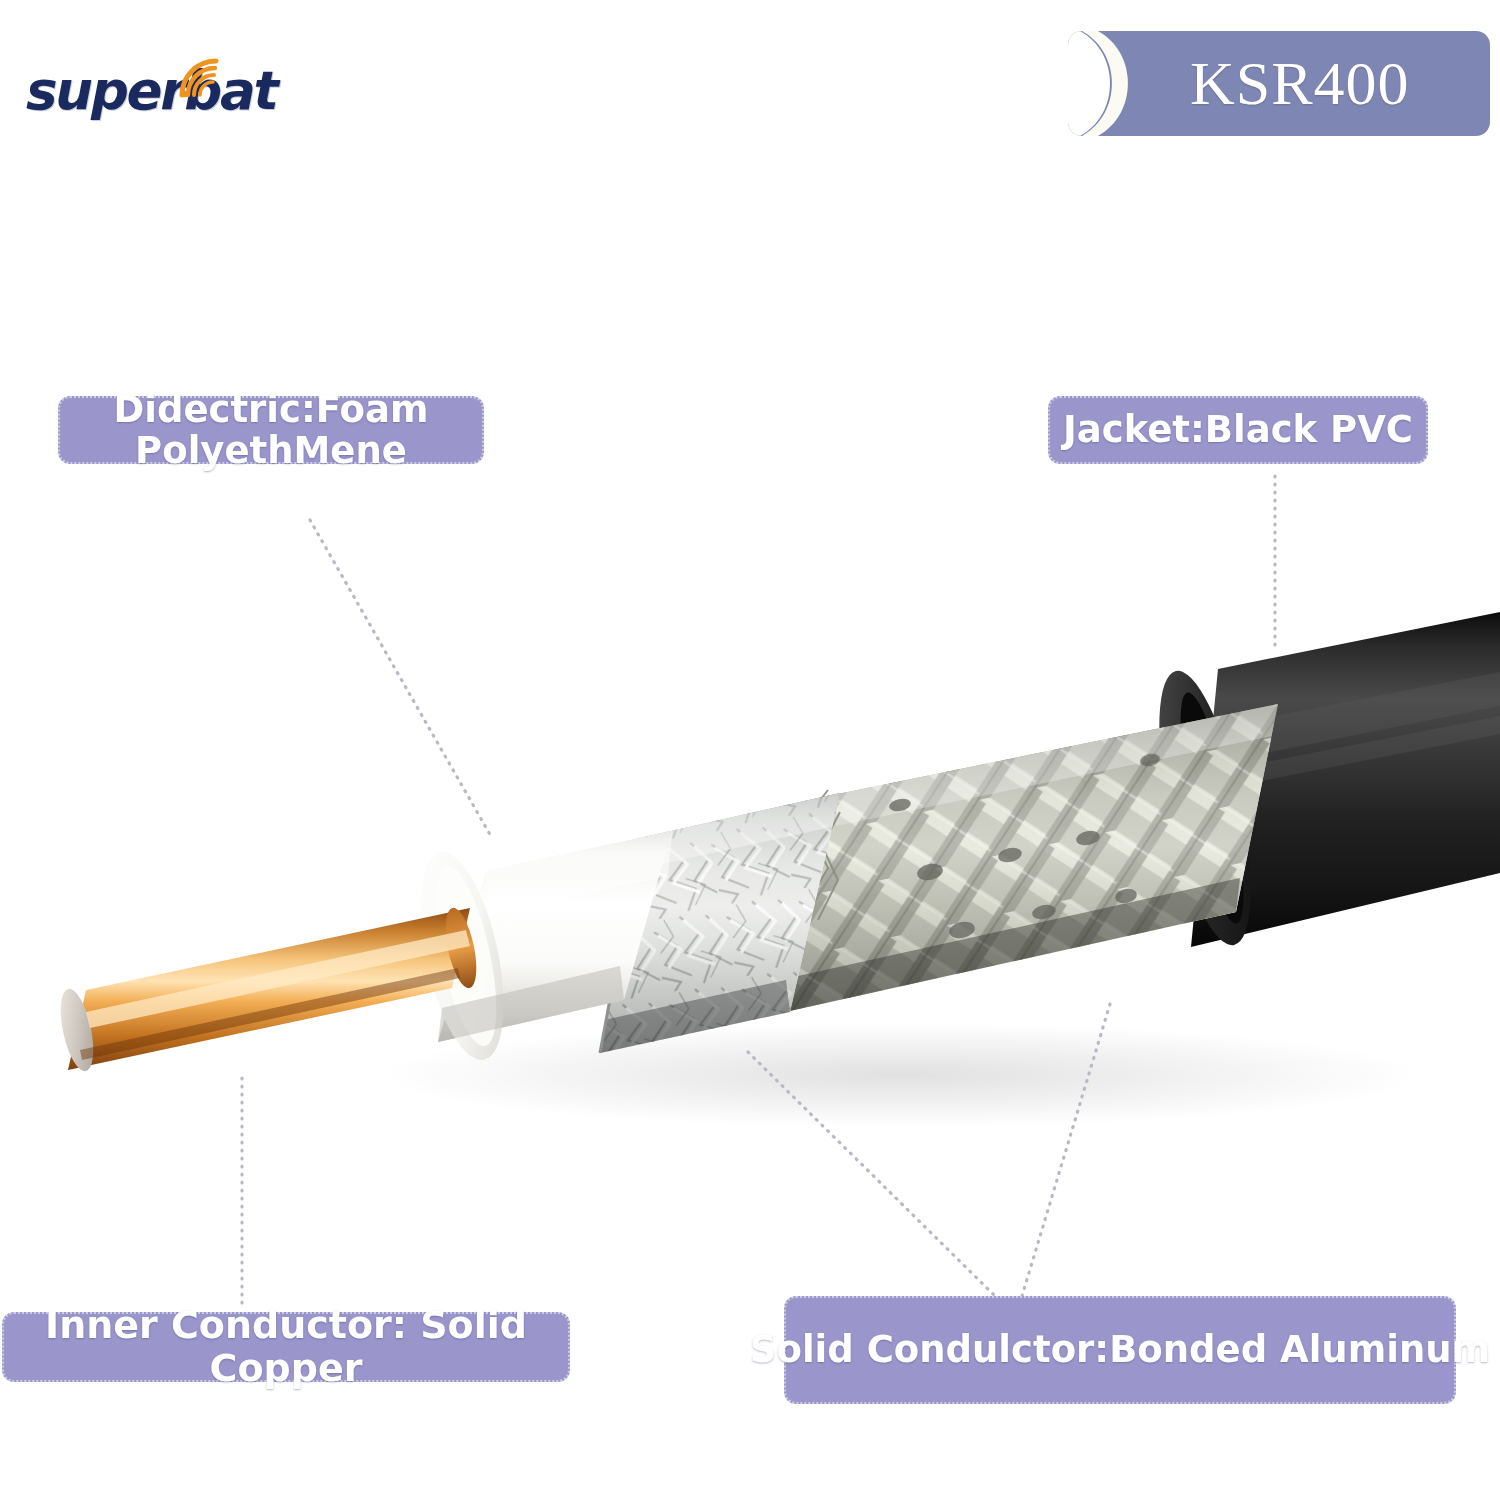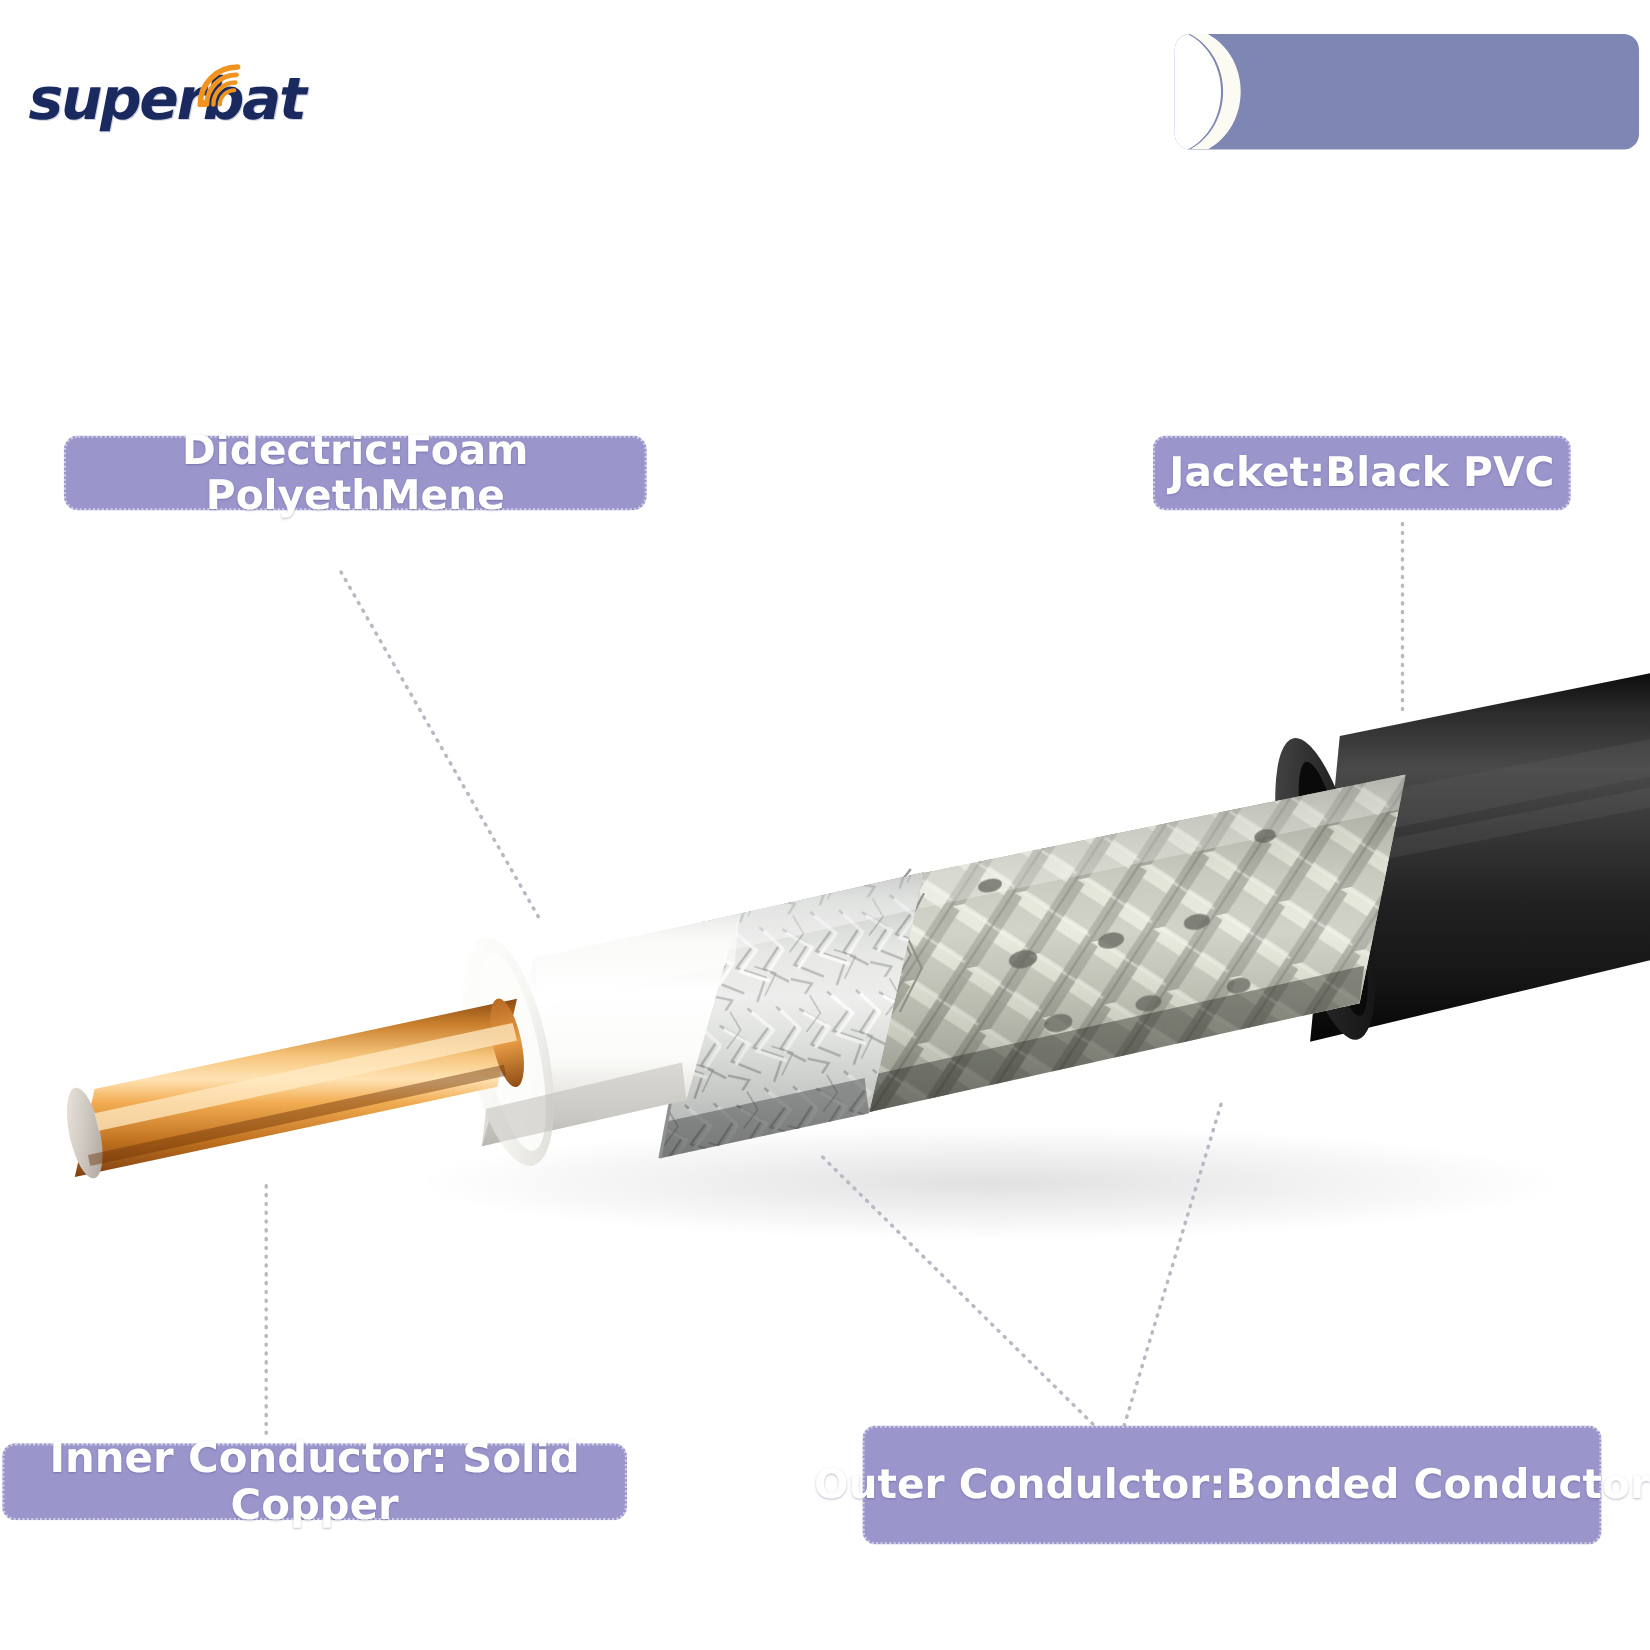--- a/index.html
+++ b/index.html
@@ -49,21 +49,21 @@
     border-radius:12px;
     color:#ffffff;
     font-family:"DejaVu Sans", sans-serif;
     font-weight:bold;
     display:flex;align-items:center;justify-content:center;
     text-align:center;
     line-height:1.12;
     box-sizing:border-box;
     text-shadow:0 1px 2px rgba(60,55,110,.35);
   }
-  #callout-dielectric{left:58px;  top:396px;  width:530px; height:68px; font-size:37px;border-radius:13px;}
+  #callout-dielectric{left:58px;  top:396px;  width:426px; height:68px; font-size:37px;}
   #callout-jacket{    left:1048px;top:396px;  width:380px; height:68px; font-size:37px;}
   #callout-inner{     left:2px;   top:1312px; width:568px; height:70px; font-size:38px;}
   #callout-outer{     left:784px; top:1296px; width:672px; height:108px; font-size:37px;
                       flex-direction:column;justify-content:center;}
   #callout-outer span{display:block;white-space:nowrap;}
 
   
   .leaders{position:absolute;left:0;top:0;width:1500px;height:1500px;pointer-events:none;}
 
   
@@ -86,20 +86,21 @@
       <circle cx="9" cy="40" r="3.3" fill="#f0941f"></circle>
     </svg>
   </div>
 
   <div class="badge">
     <svg class="badge-lens" viewBox="0 0 130 105" preserveAspectRatio="none">
       <path d="M12 0 C 52 22, 52 83, 12 105 L0 105 L0 0 Z" fill="#ffffff"></path>
       <path d="M30 0 C 70 22, 70 83, 30 105 L14 105 C 54 83, 54 22, 14 0 Z" fill="#fbfbf4"></path>
       <path d="M30 0 C 66 24, 66 81, 30 105 L22 105 C 58 81, 58 24, 22 0 Z" fill="#7e87b3" opacity="0"></path>
     </svg>
+    <div class="badge-label">KSR400</div>
   </div>
 
   <svg class="cable" viewBox="0 0 1500 1500">
     <defs>
 
       <linearGradient id="gCopper" x1="0" y1="0" x2="0" y2="1">
         <stop offset="0.00" stop-color="#8a4a14"></stop>
         <stop offset="0.14" stop-color="#c87e2c"></stop>
         <stop offset="0.32" stop-color="#f6c57c"></stop>
         <stop offset="0.45" stop-color="#ffe3b4"></stop>
@@ -313,16 +314,16 @@
 
   <div class="callout" id="callout-inner">
     <span>Inner Conductor: Solid Copper</span>
   </div>
 
   <div class="callout" id="callout-jacket">
     <span>Jacket:Black PVC</span>
   </div>
 
   <div class="callout" id="callout-outer">
-    <span>Outer Condulctor:Bonded Conductor</span>
+    <span>Solid Condulctor:Bonded Aluminum</span>
   </div>
 
 </div>
 
 </body></html>

